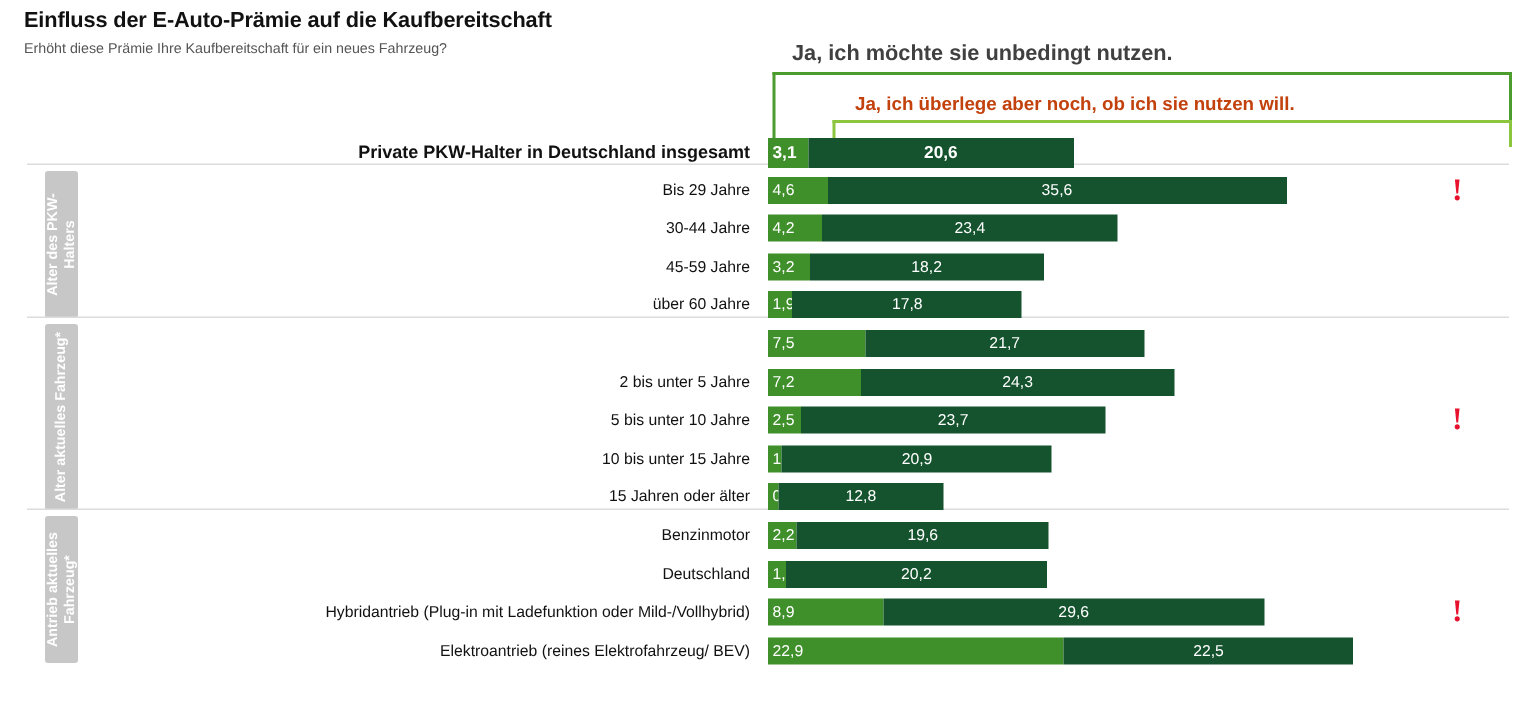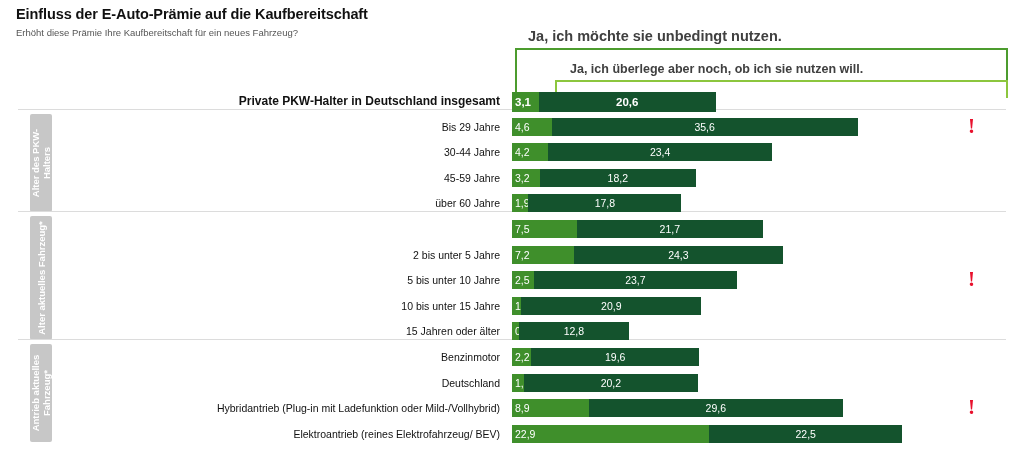--- a/index.html
+++ b/index.html
@@ -24,21 +24,21 @@
   }
 
   
   .legend-a {
     position: absolute; left: 528px; top: 28px;
     font-size: 14.5px; font-weight: bold; color: #404040;
     white-space: nowrap;
   }
   .legend-b {
     position: absolute; left: 570px; top: 62px;
-    font-size: 12.5px; font-weight: bold; color: #404040;
+    font-size: 12.5px; font-weight: bold; color: #c2410c;
     white-space: nowrap;
   }
   
   .conn {
     position: absolute;
     border-color: #4c9c2e;
     border-style: solid;
     border-width: 0;
   }
   .conn-a {
@@ -166,21 +166,21 @@
           </div>
         </div>
         <div class="excl" style="left: 968px; top: -2px;">!</div>
       </div>
       <div class="row" style="top: 141.2px;">
         <div class="rowlabel">30-44 Jahre</div>
         <div class="barwrap" style="left: 512px; width: 237.36px;">
           <div class="seg seg1" style="left: 0px; width: 36.12px;">
             <span class="val">4,2</span>
           </div>
-          <div class="seg seg2" style="left: 36.12px; width: 224px;">
+          <div class="seg seg2" style="left: 36.12px; width: 197px;">
             <span class="val">23,4</span>
           </div>
         </div>
       </div>
       <div class="row" style="top: 166.8px;">
         <div class="rowlabel">45-59 Jahre</div>
         <div class="barwrap" style="left: 512px; width: 184.04px;">
           <div class="seg seg1" style="left: 0px; width: 27.52px;">
             <span class="val">3,2</span>
           </div>

